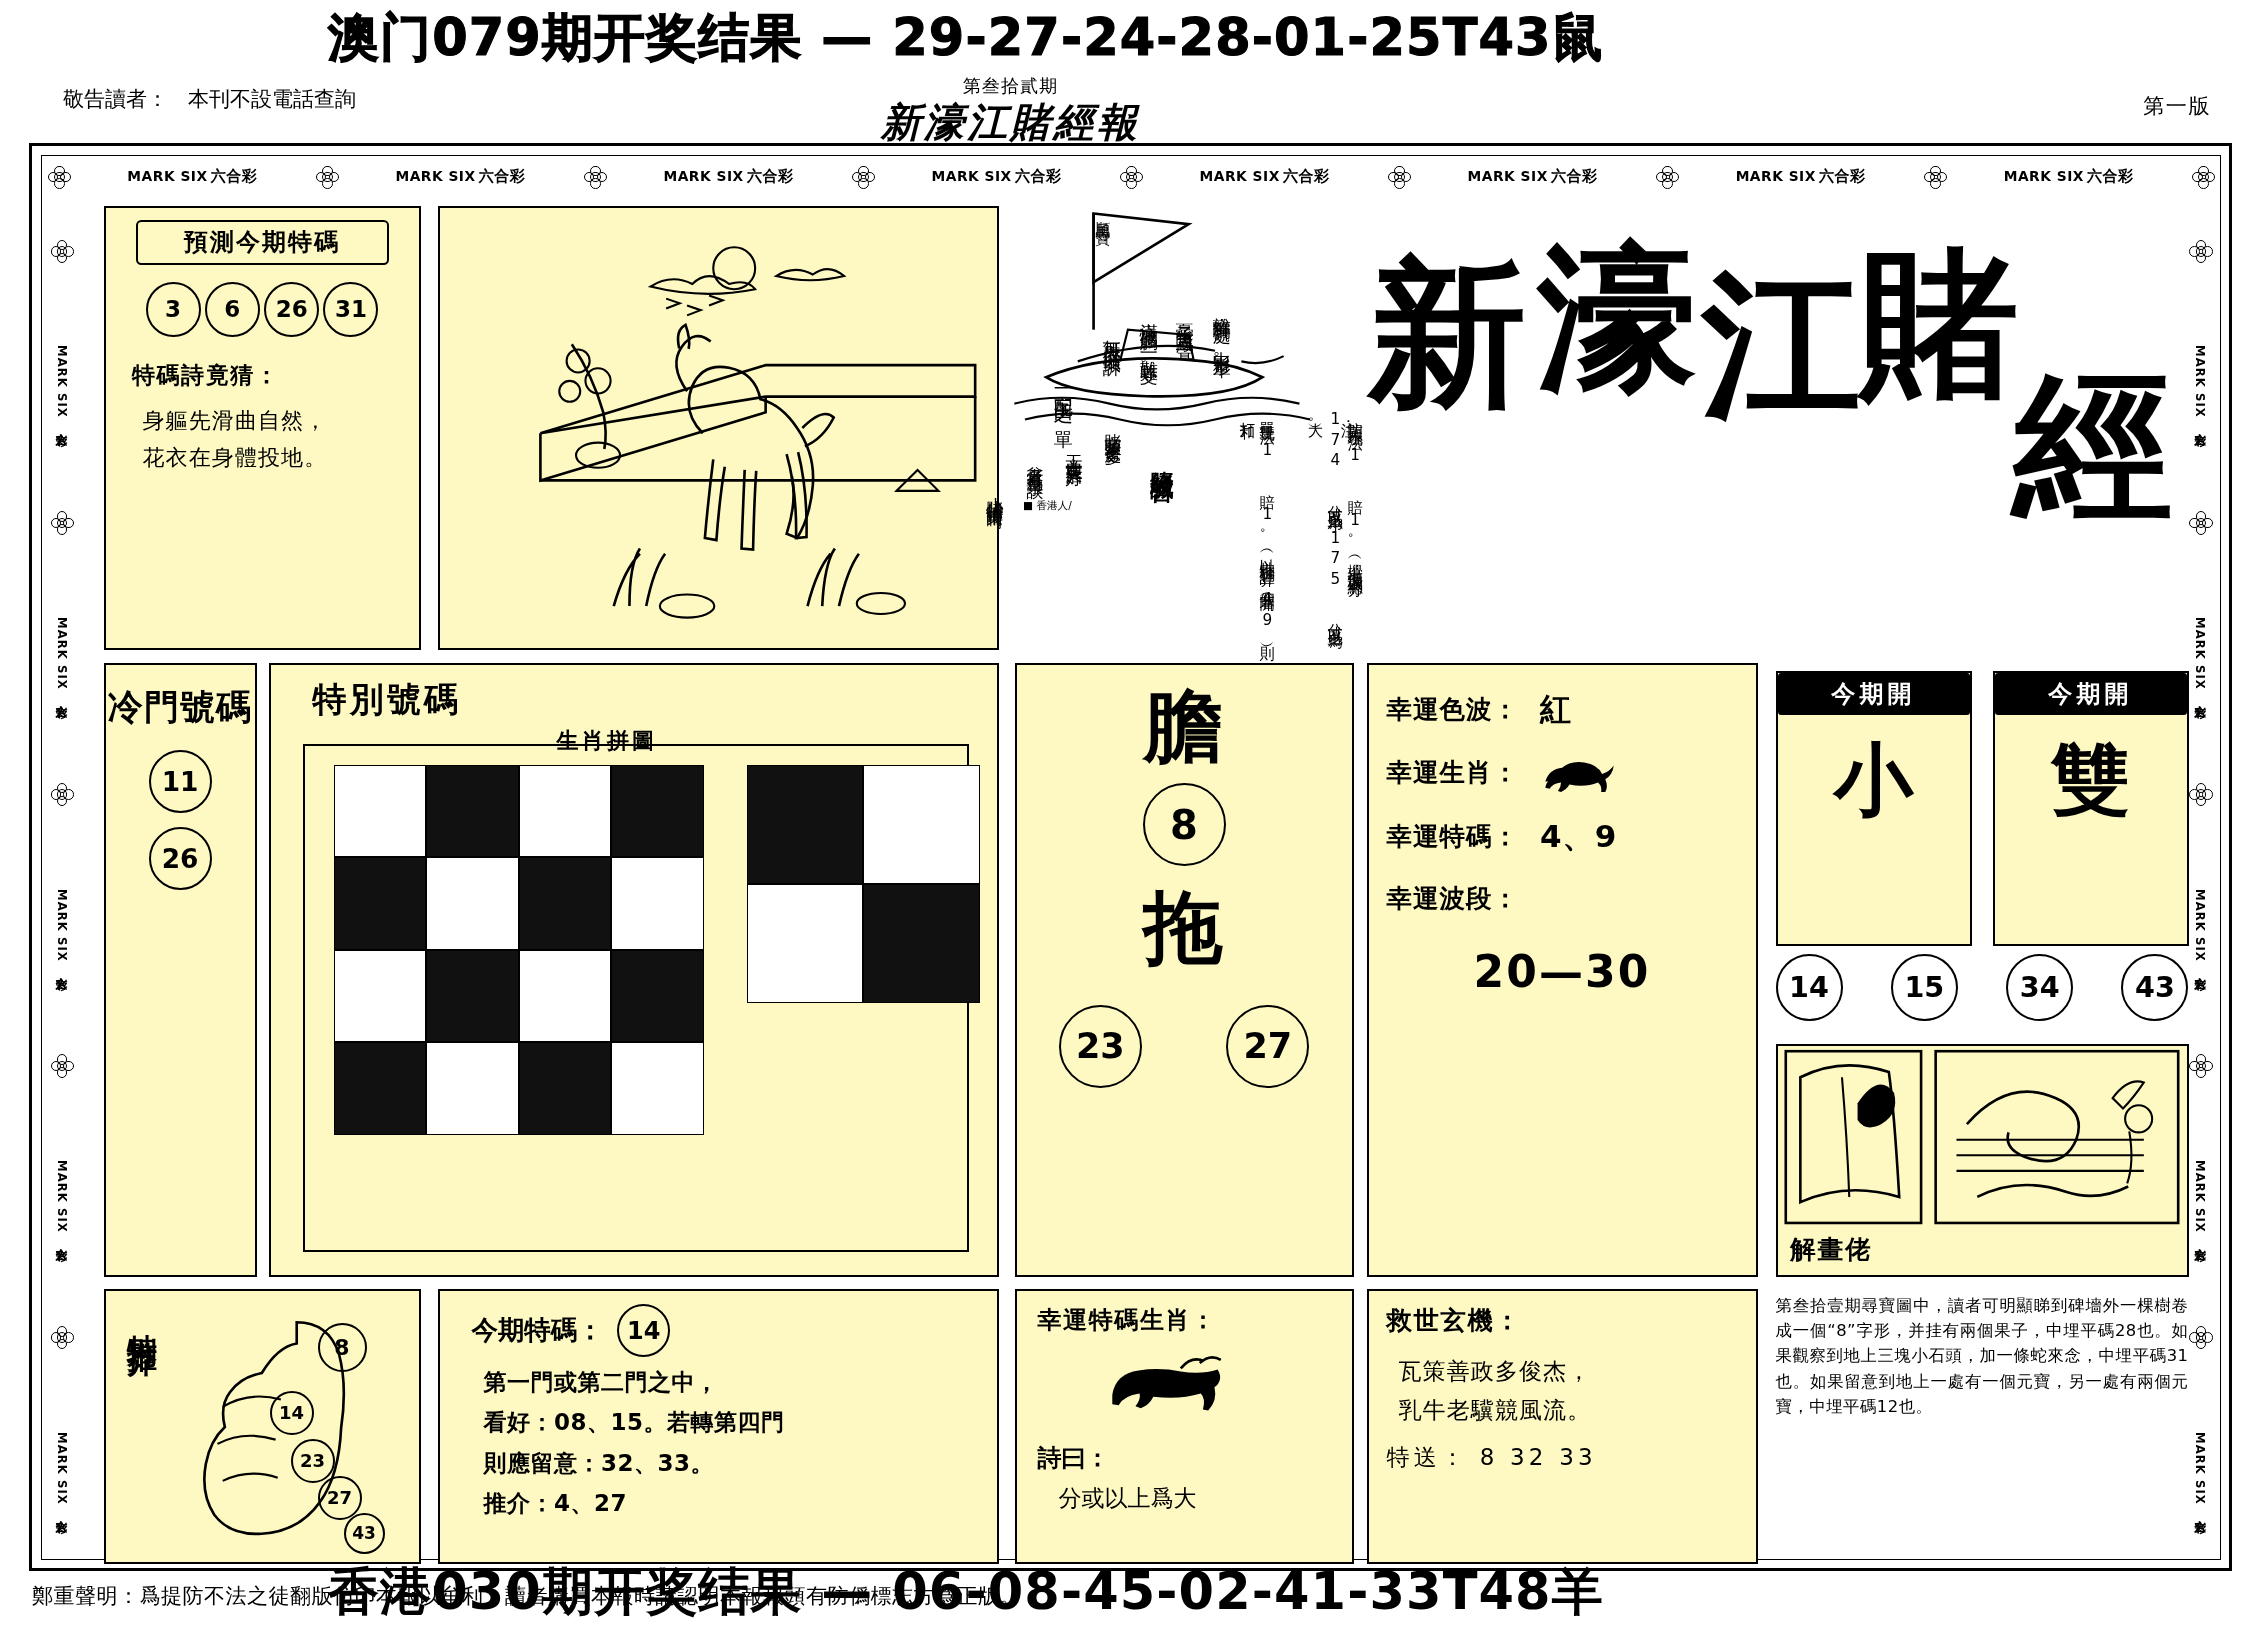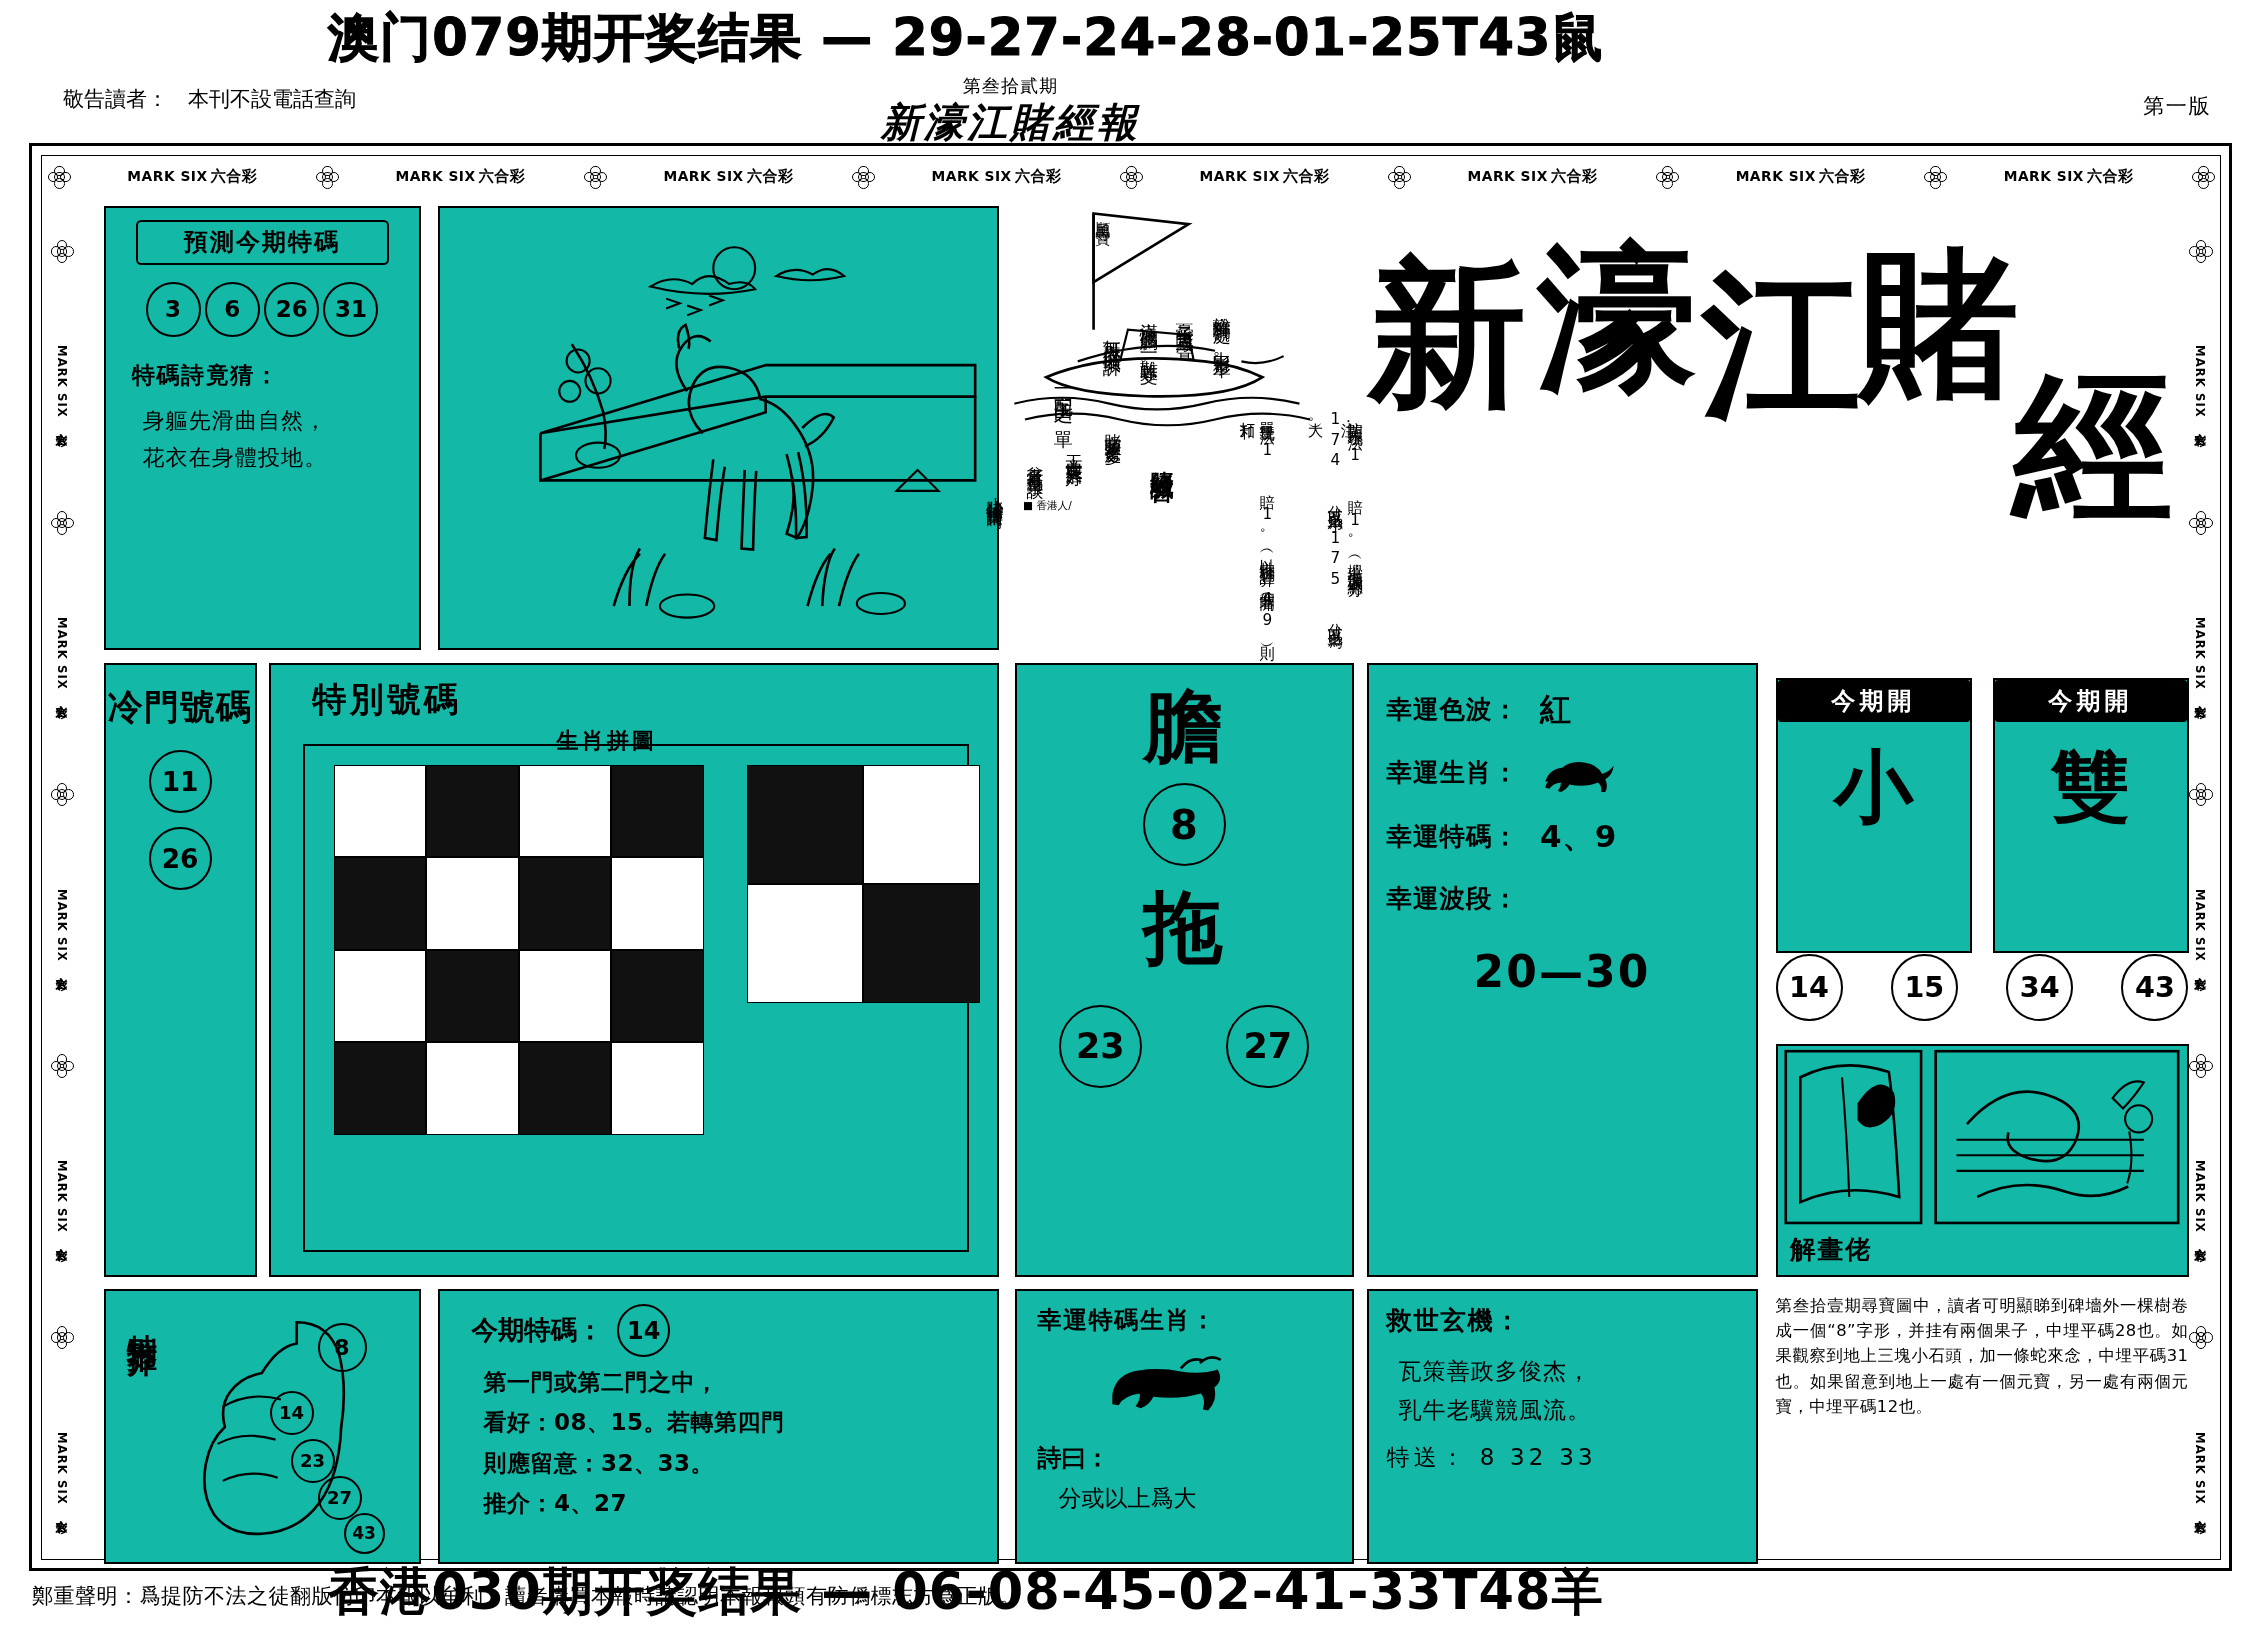--- a/index.html
+++ b/index.html
@@ -41,21 +41,21 @@
   
   .rail{position:absolute;top:42px;bottom:3.2px;width:37px;display:flex;flex-direction:column;align-items:center;justify-content:space-around;font-size:11.6px;font-weight:bold;}
   .rail.left{left:1.1px;}
   .rail.right{right:1.1px;}
   .rail .v{writing-mode:vertical-rl;letter-spacing:1.1px;white-space:nowrap;}
 
   
   .content{position:absolute;left:41px;right:41px;top:42px;bottom:2.1px;}
 
   
-  .box{position:absolute;border:2.1px solid #000;box-sizing:border-box;background:#14b8a6;}
+  .box{position:absolute;border:2.1px solid #000;box-sizing:border-box;background:#fef9c3;}
 
   .circ{border:2.1px solid #000;border-radius:50%;display:flex;align-items:center;justify-content:center;font-weight:bold;}
 
   
   .predict{left:21px;top:8.5px;width:317px;height:444px;}
   .predict .title{margin:11.6px auto 0;width:249px;height:41px;border:2.6px solid #000;border-radius:5.3px;display:flex;align-items:center;justify-content:center;font-size:24px;font-weight:bold;letter-spacing:2.1px;}
   .predict .nums{margin:17px auto 0;width:233px;display:flex;flex-wrap:wrap;justify-content:space-between;row-gap:13.8px;}
   .predict .nums .circ{width:51px;height:51px;font-size:23px;}
   .predict .poem-t{margin:23px 0 0 26.4px;font-size:23px;font-weight:bold;letter-spacing:1.6px;}
   .predict .poem{margin:13.8px 0 0 37px;font-size:22px;line-height:1.5;letter-spacing:1.1px;}
@@ -100,21 +100,21 @@
   .dan .pair .circ{width:79px;height:79px;font-size:35px;}
 
   
   .lucky{left:1284px;top:465px;width:391px;height:614px;}
   .lucky .row{display:flex;align-items:center;margin:24px 0 0 18px;font-size:25.4px;font-weight:bold;letter-spacing:1.1px;}
   .lucky .val{margin-left:21px;font-size:31px;}
   .lucky .range{text-align:center;font-size:44px;font-weight:bold;margin-top:30px;letter-spacing:2.1px;}
 
   
   .openwrap{position:absolute;left:1693px;top:465px;width:413px;height:275px;}
-  .opencard{position:absolute;top:15px;width:196px;height:275px;}
+  .opencard{position:absolute;top:8px;width:196px;height:275px;}
   .opencard .tag{height:42px;background:#000;color:#fff;display:flex;align-items:center;justify-content:center;font-size:24px;font-weight:bold;letter-spacing:4.2px;border-radius:3.2px;}
   .opencard .big{font-size:79px;font-weight:bold;text-align:center;margin-top:13.8px;}
   .opennums{position:absolute;left:1693px;top:756px;width:413px;height:74px;display:flex;justify-content:space-between;}
   .opennums .circ{width:63px;height:63px;font-size:28.6px;}
 
   
   .snakebox{left:1693px;top:846px;width:413px;height:233px;}
   .snakebox .label{position:absolute;left:12.7px;bottom:7.4px;font-size:25.4px;font-weight:bold;letter-spacing:2.1px;}
   .explain{position:absolute;left:1693px;top:1095px;width:413px;height:249px;font-size:16.4px;line-height:1.55;letter-spacing:0.5px;text-align:justify;}
 

